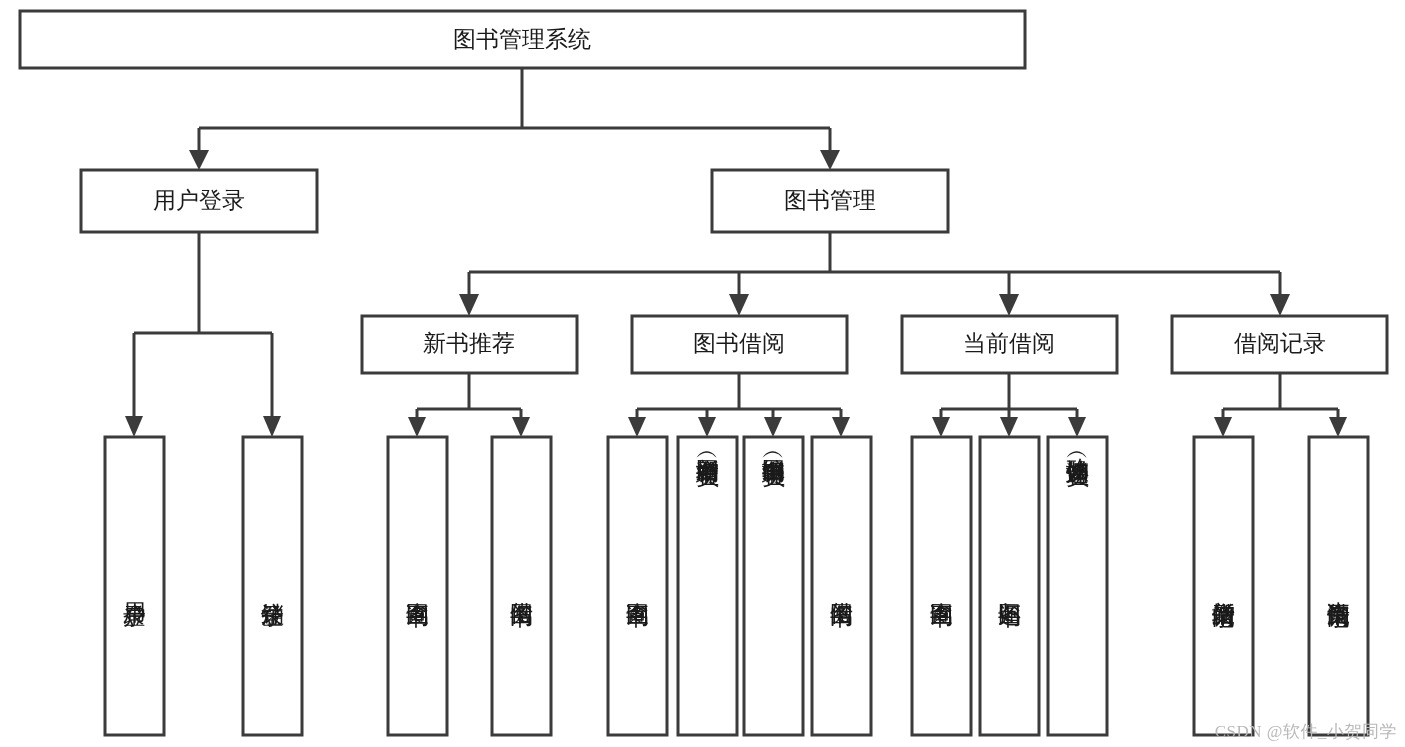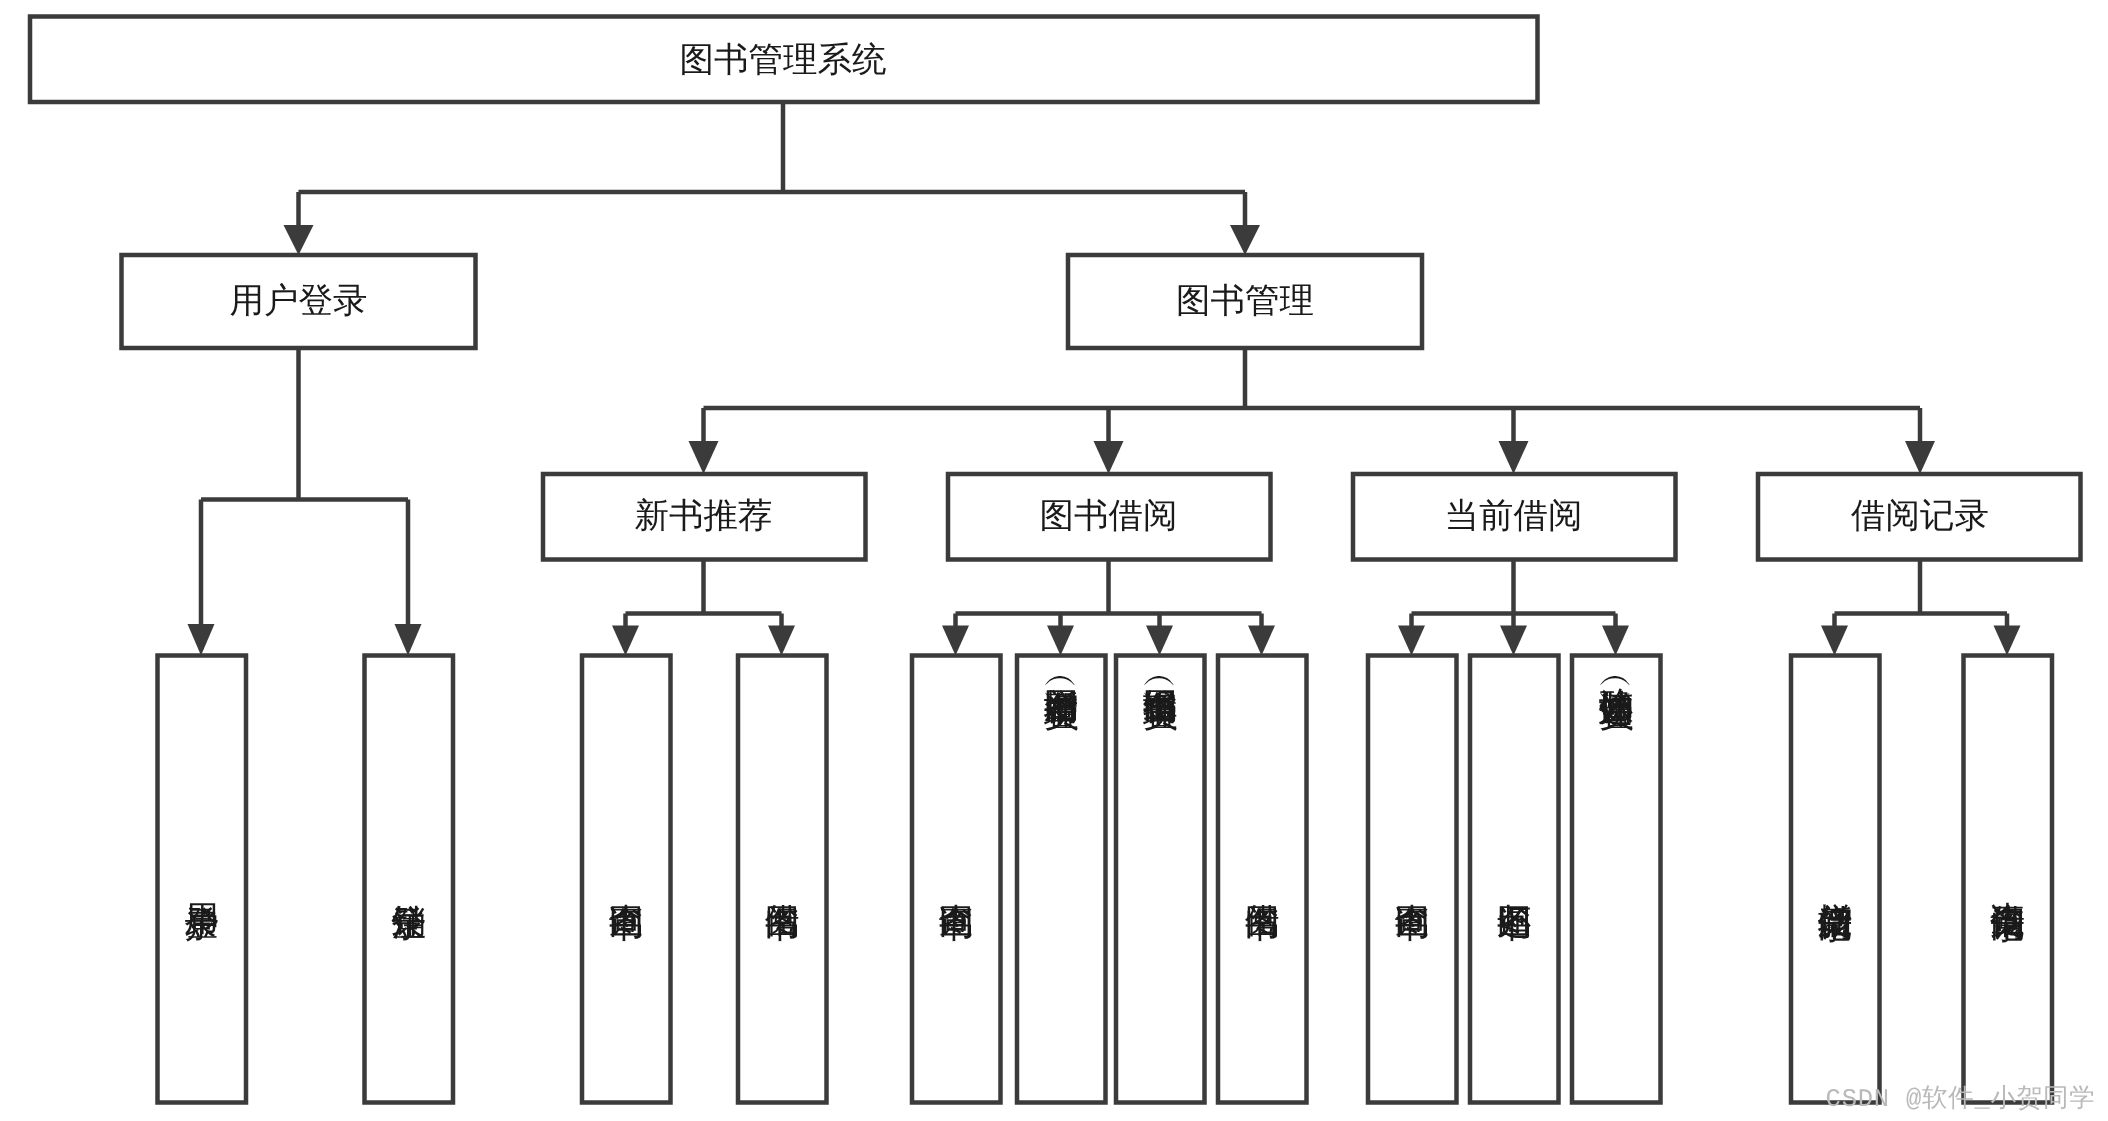--- a/index.html
+++ b/index.html
@@ -62,21 +62,21 @@
     position: absolute;
     display: flex;
     align-items: center;
     justify-content: center;
     pointer-events: none;
   }
   .watermark {
     position: absolute;
     right: 8px;
     bottom: 4px;
-    font-family: Liberation Mono, monospace;
+    font-family: Liberation Serif, serif;
     font-size: 17px;
     color: #b9b9b9;
     white-space: nowrap;
     letter-spacing: 0.5px;
   }
 </style>
 </head>
 <body>
 
 <div id="diagram-root">

